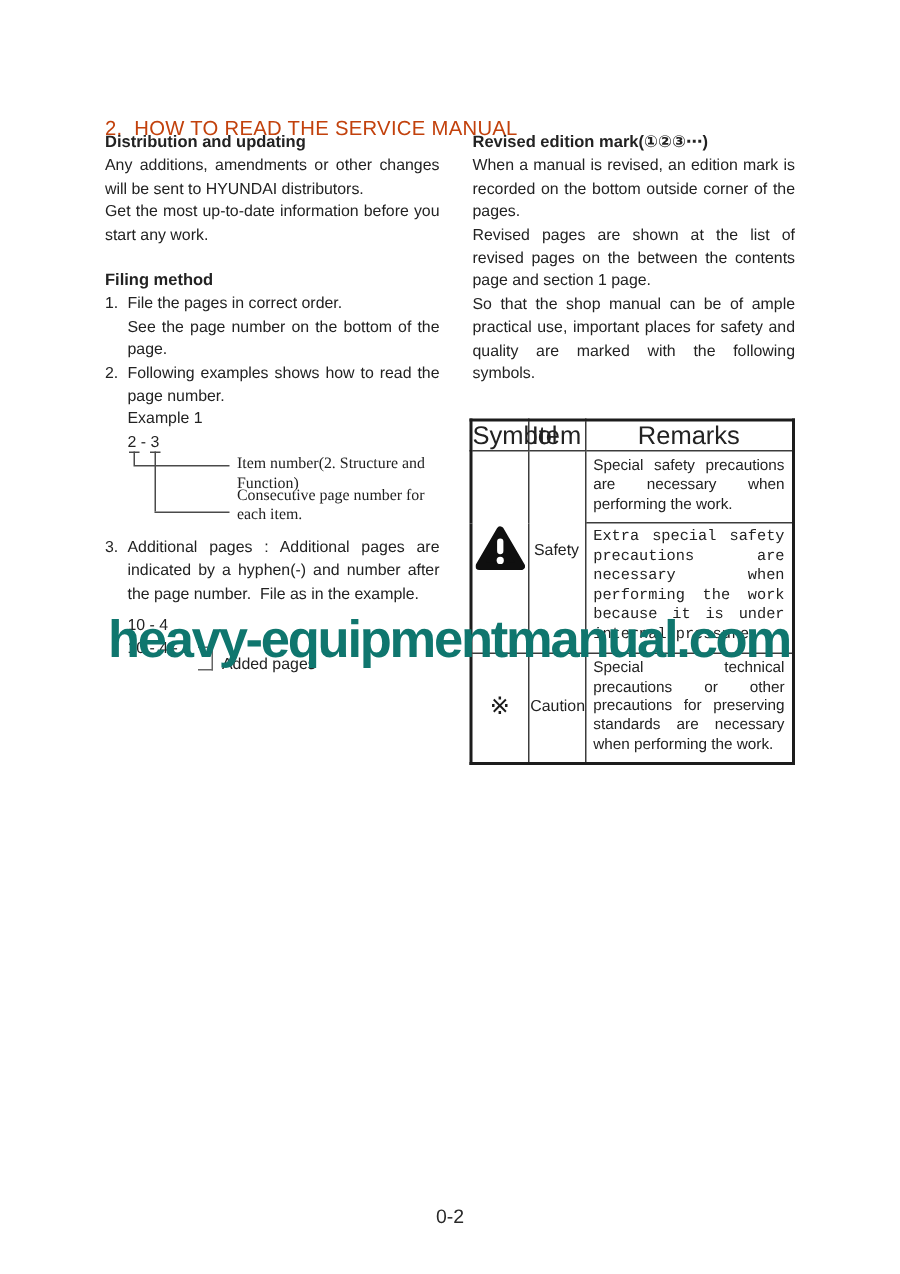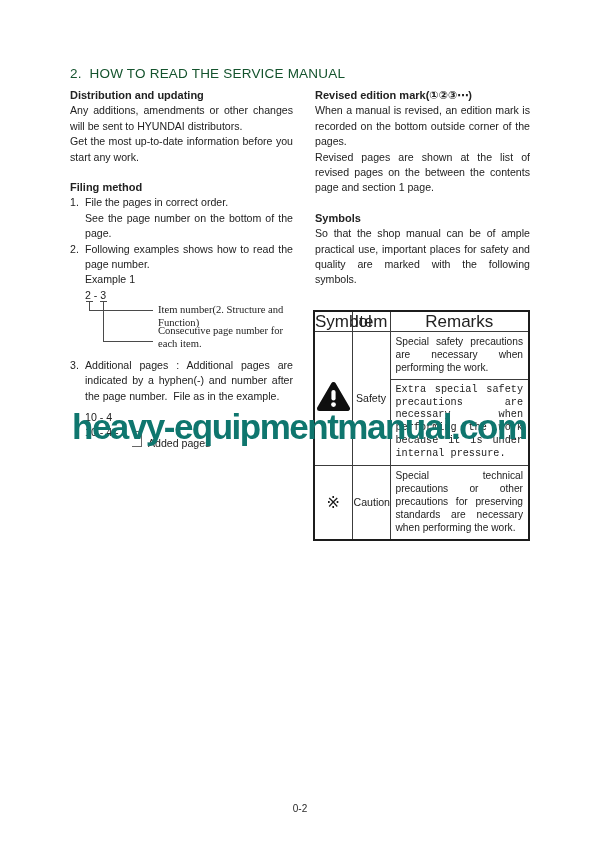--- a/index.html
+++ b/index.html
@@ -3,22 +3,22 @@
 <meta charset="utf-8">
 <style>
   html,body{margin:0;padding:0;background:#888;}
   .page{
     position:relative; width:600px; height:849px; background:#ffffff;
     margin:0 auto; overflow:hidden;
     font-family:"Liberation Sans","DejaVu Sans",sans-serif;
     color:#222;
   }
   .title{
-    position:absolute; left:70px; top:66px;
-    font-size:13.5px; letter-spacing:.2px; color:#14532d; white-space:nowrap;
+    position:absolute; left:70px; top:78px;
+    font-size:13.5px; letter-spacing:.2px; color:#c2410c; white-space:nowrap;
   }
   .col{position:absolute; top:88px; font-size:10.6px; line-height:15.4px;}
   .col-left{left:70px; width:223px;}
   .col-right{left:315px; width:215px;}
   .sec-heading{font-weight:bold; font-size:11px; margin:0; line-height:15.4px;}
   .body-p{margin:0; text-align:justify;}
   .gap{margin-top:15px;}
   .list-item{position:relative; padding-left:15px; margin:0;}
   .marker{position:absolute; left:0; top:0;}
   
@@ -51,21 +51,21 @@
   .cell-center{text-align:center; vertical-align:middle;}
   .remarks-cell{font-size:10.2px; line-height:12.9px; padding:4px 5px; text-align:justify; vertical-align:top;}
   .r1{height:41px;} .r2{height:53px;font-family:Liberation Mono, monospace;} .r3{height:55px;}
   .caution-glyph{font-size:16px; color:#1a1a1a;}
   .item-cell{font-size:10.6px;}
   
   .watermark{
     position:absolute; left:72px; top:407px; z-index:20;
     font-size:35px; font-weight:bold; letter-spacing:-1.5px; white-space:nowrap;
   }
-  .footer{position:absolute; left:0; right:0; top:803px; text-align:center; font-size:10px; color:#2a2a2a;}
+  .footer{position:absolute; left:0; right:0; top:803px; text-align:center; font-size:13px; color:#2a2a2a;}
 </style>
 </head>
 <body>
 
 <div class="page">
 
   <div class="title">2.&nbsp; HOW TO READ THE SERVICE MANUAL</div>
 
   <div class="col col-left">
     <h3 class="sec-heading">Distribution and updating</h3>
@@ -110,21 +110,20 @@
       <span class="added-label">Added pages</span>
     </div>
   </div>
 
   <div class="col col-right">
     <h3 class="sec-heading">Revised edition mark(①②③⋯)</h3>
     <p class="body-p">When a manual is revised, an edition mark is recorded on the bottom outside corner of the pages.</p>
 
     <p class="body-p">Revised pages are shown at the list of revised pages on the between the contents page and section 1 page.</p>
 
-    <h3 class="sec-heading gap">Symbols</h3>
     <p class="body-p">So that the shop manual can be of ample practical use, important places for safety and quality are marked with the following symbols.</p>
 
     <table class="sym-table">
       <colgroup>
           <col style="width:38px">
           <col style="width:38px">
           <col style="width:139px">
         </colgroup>
       <tbody>
           <tr>

